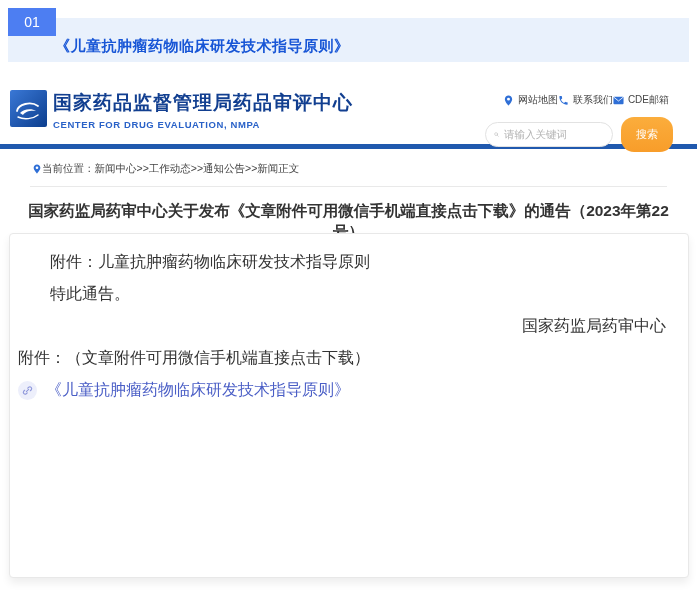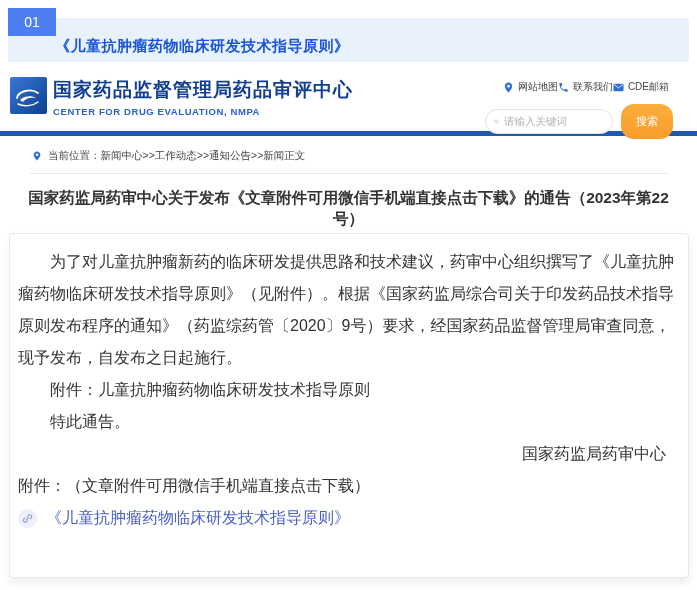--- a/index.html
+++ b/index.html
@@ -10,42 +10,42 @@
   .promo { position:relative; height:62px; }
   .promo-band { position:absolute; left:8px; right:8px; top:18px; height:44px;
     background:#e9f1fc; display:flex; align-items:center; }
   .promo-num { position:absolute; left:8px; top:8px; width:48px; height:28px;
     background:#4d7ef2; color:#fff; font-size:14px; display:flex; align-items:center;
     justify-content:center; z-index:2; }
   .promo-title { padding-left:47px; padding-top:12px; color:#1856d6; font-weight:bold;
     font-size:15px; letter-spacing:.5px; }
 
   
-  .site-header { position:relative; height:69px; background:#fff; }
+  .site-header { position:relative; height:69px; background:#fff;margin-top:13px; }
   .logo { position:absolute; left:10px; top:15px; width:37px; height:37px; }
   .brand { position:absolute; left:53px; top:15px; }
   .brand-cn { font-size:19px; font-weight:bold; color:#123f90; letter-spacing:1px; }
   .brand-en { font-size:9.5px; font-weight:bold; color:#2a62c8; letter-spacing:.6px; margin-top:3px; }
   .header-links { position:absolute; right:28px; top:18px; display:flex; }
   .hlink { display:flex; align-items:center; gap:4px; font-size:10px; color:#444; cursor:pointer; }
   .hlink svg { width:11px; height:11px; }
   .search-row { position:absolute; right:24px; top:42px; display:flex; align-items:center; gap:8px; }
   .search-pill { width:128px; height:25px; border:1px solid #e2e2e2; border-radius:13px;
     display:flex; align-items:center; padding:0 8px; gap:5px; background:#fff; }
   .search-pill input { border:none; outline:none; width:100px; font-size:10.5px; color:#666;
     font-family:Liberation Mono, monospace; background:transparent; }
   .search-pill input::placeholder { color:#b3b3b3; }
   .search-btn { width:52px; height:35px; border:none; border-radius:13px;
     background:linear-gradient(180deg,#fbad3c,#f89d2a); color:#fff; font-size:11px;
     cursor:pointer; font-family:inherit; }
 
   .blue-bar { height:5px; background:#2059ae; }
 
   
-  .breadcrumb { display:flex; align-items:center; gap:6px; padding:13px 0 8px 32px;
+  .breadcrumb { display:flex; align-items:center; padding:13px 0 8px 32px;
     font-size:10.5px; color:#444; }
   .breadcrumb svg { width:10px; height:12px; }
   .crumb-sep { height:1px; background:#e9e9e9; margin:2px 30px 0 30px; }
 
   
   .article-title { text-align:center; font-size:15.5px; font-weight:bold; color:#333;
     margin-top:14px; padding:0 20px; }
   .pub-date { text-align:center; font-size:10px; color:#a9a9a9; margin-top:8px; }
 
   
@@ -131,21 +131,20 @@
     <path d="M12 1C7.6 1 4 4.6 4 9c0 5.6 8 14 8 14s8-8.4 8-14c0-4.4-3.6-8-8-8zm0 11.2A3.2 3.2 0 1 1 12 5.8a3.2 3.2 0 0 1 0 6.4z"></path>
   </svg>
   <span>当前位置：新闻中心&gt;&gt;工作动态&gt;&gt;通知公告&gt;&gt;新闻正文</span>
 </div>
 <div class="crumb-sep"></div>
 
 <div class="article-title">国家药监局药审中心关于发布《文章附件可用微信手机端直接点击下载》的通告（2023年第22号）</div>
 <div class="pub-date">发布日期：20230324</div>
 
 <div class="card">
-  <p class="indent">为了对儿童抗肿瘤新药的临床研发提供思路和技术建议，药审中心组织撰写了《儿童抗肿瘤药物临床研发技术指导原则》（见附件）。根据《国家药监局综合司关于印发药品技术指导原则发布程序的通知》（药监综药管〔2020〕9号）要求，经国家药品监督管理局审查同意，现予发布，自发布之日起施行。</p>
   <p class="indent">附件：儿童抗肿瘤药物临床研发技术指导原则</p>
   <p class="indent">特此通告。</p>
   <p class="right-align">国家药监局药审中心</p>
   <p>附件：（文章附件可用微信手机端直接点击下载）</p>
   <div class="attach-link-row">
     <span class="link-badge">
       <svg viewBox="0 0 24 24" fill="none" stroke="#8d96da" stroke-width="2.4" stroke-linecap="round">
         <path d="M9.5 14.5l5-5"></path>
         <path d="M12.5 7l2.2-2.2a4 4 0 0 1 5.6 5.6L18 12.6"></path>
         <path d="M11.5 17l-2.2 2.2a4 4 0 0 1-5.6-5.6L6 11.4"></path>

